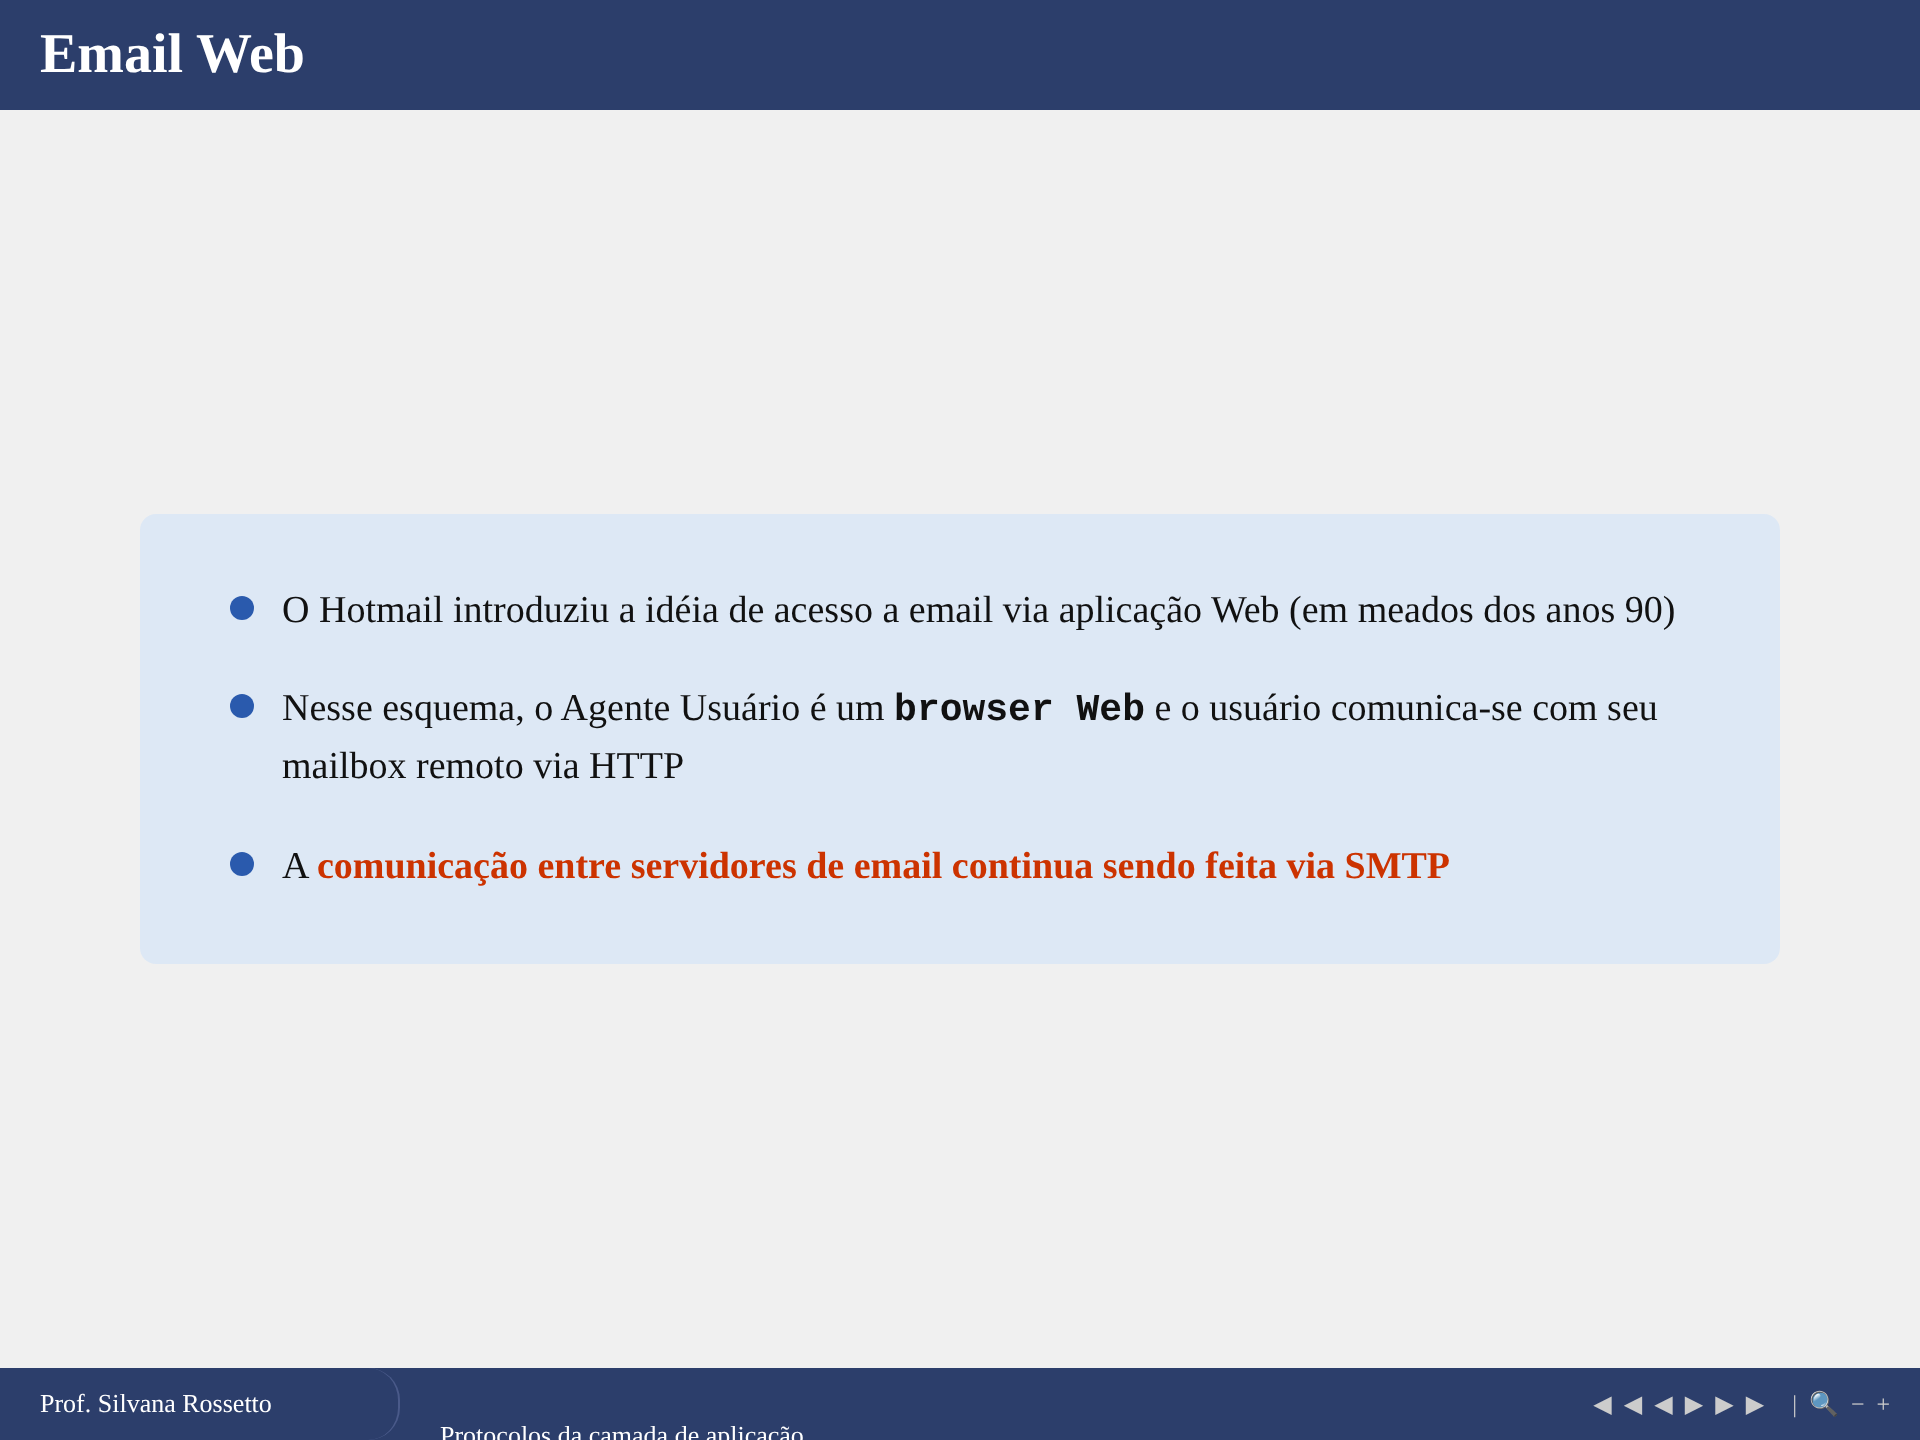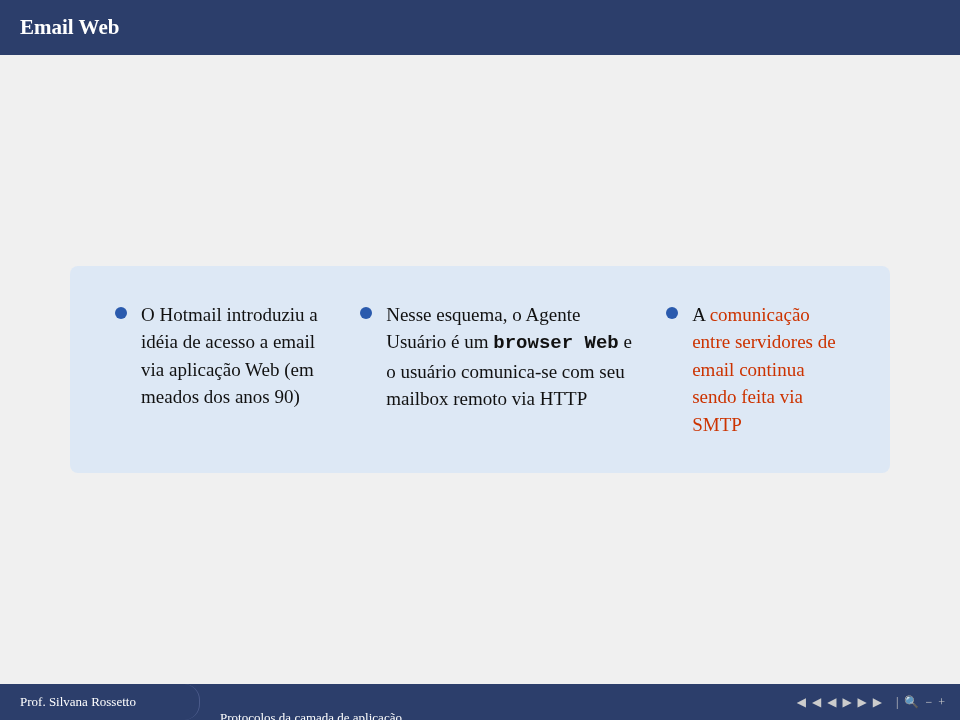--- a/index.html
+++ b/index.html
@@ -22,21 +22,21 @@
       background-color: #2c3e6b;
       width: 100%;
       height: 55px;
       display: flex;
       align-items: center;
       padding: 0 20px;
     }
 
     .header-title {
       color: #ffffff;
-      font-size: 21px;
+      font-size: 28px;
       font-weight: bold;
       font-family: 'Computer Modern', Georgia, serif;
     }
 
     
     .main-content {
       background-color: #f0f0f0;
       width: 100%;
       height: calc(720px - 55px - 36px);
       display: flex;
@@ -51,21 +51,21 @@
       border-radius: 8px;
       padding: 35px 45px;
       max-width: 820px;
       width: 100%;
     }
 
     
     .bullet-list {
       list-style: none;
       display: flex;
-      flex-direction: row;
+      flex-direction: column;
       gap: 22px;
     }
 
     .bullet-item {
       display: flex;
       align-items: flex-start;
       gap: 14px;
       color: #111111;
       font-size: 19px;
       line-height: 1.45;
@@ -84,20 +84,21 @@
       flex: 1;
     }
 
     .bold-text {
       font-weight: bold;
       font-family: Liberation Mono, monospace;
     }
 
     .highlight-text {
       color: #cc3300;
+      font-weight: bold;
     }
 
     
     .footer {
       background-color: #2c3e6b;
       width: 100%;
       height: 36px;
       display: flex;
       align-items: center;
       position: absolute;

